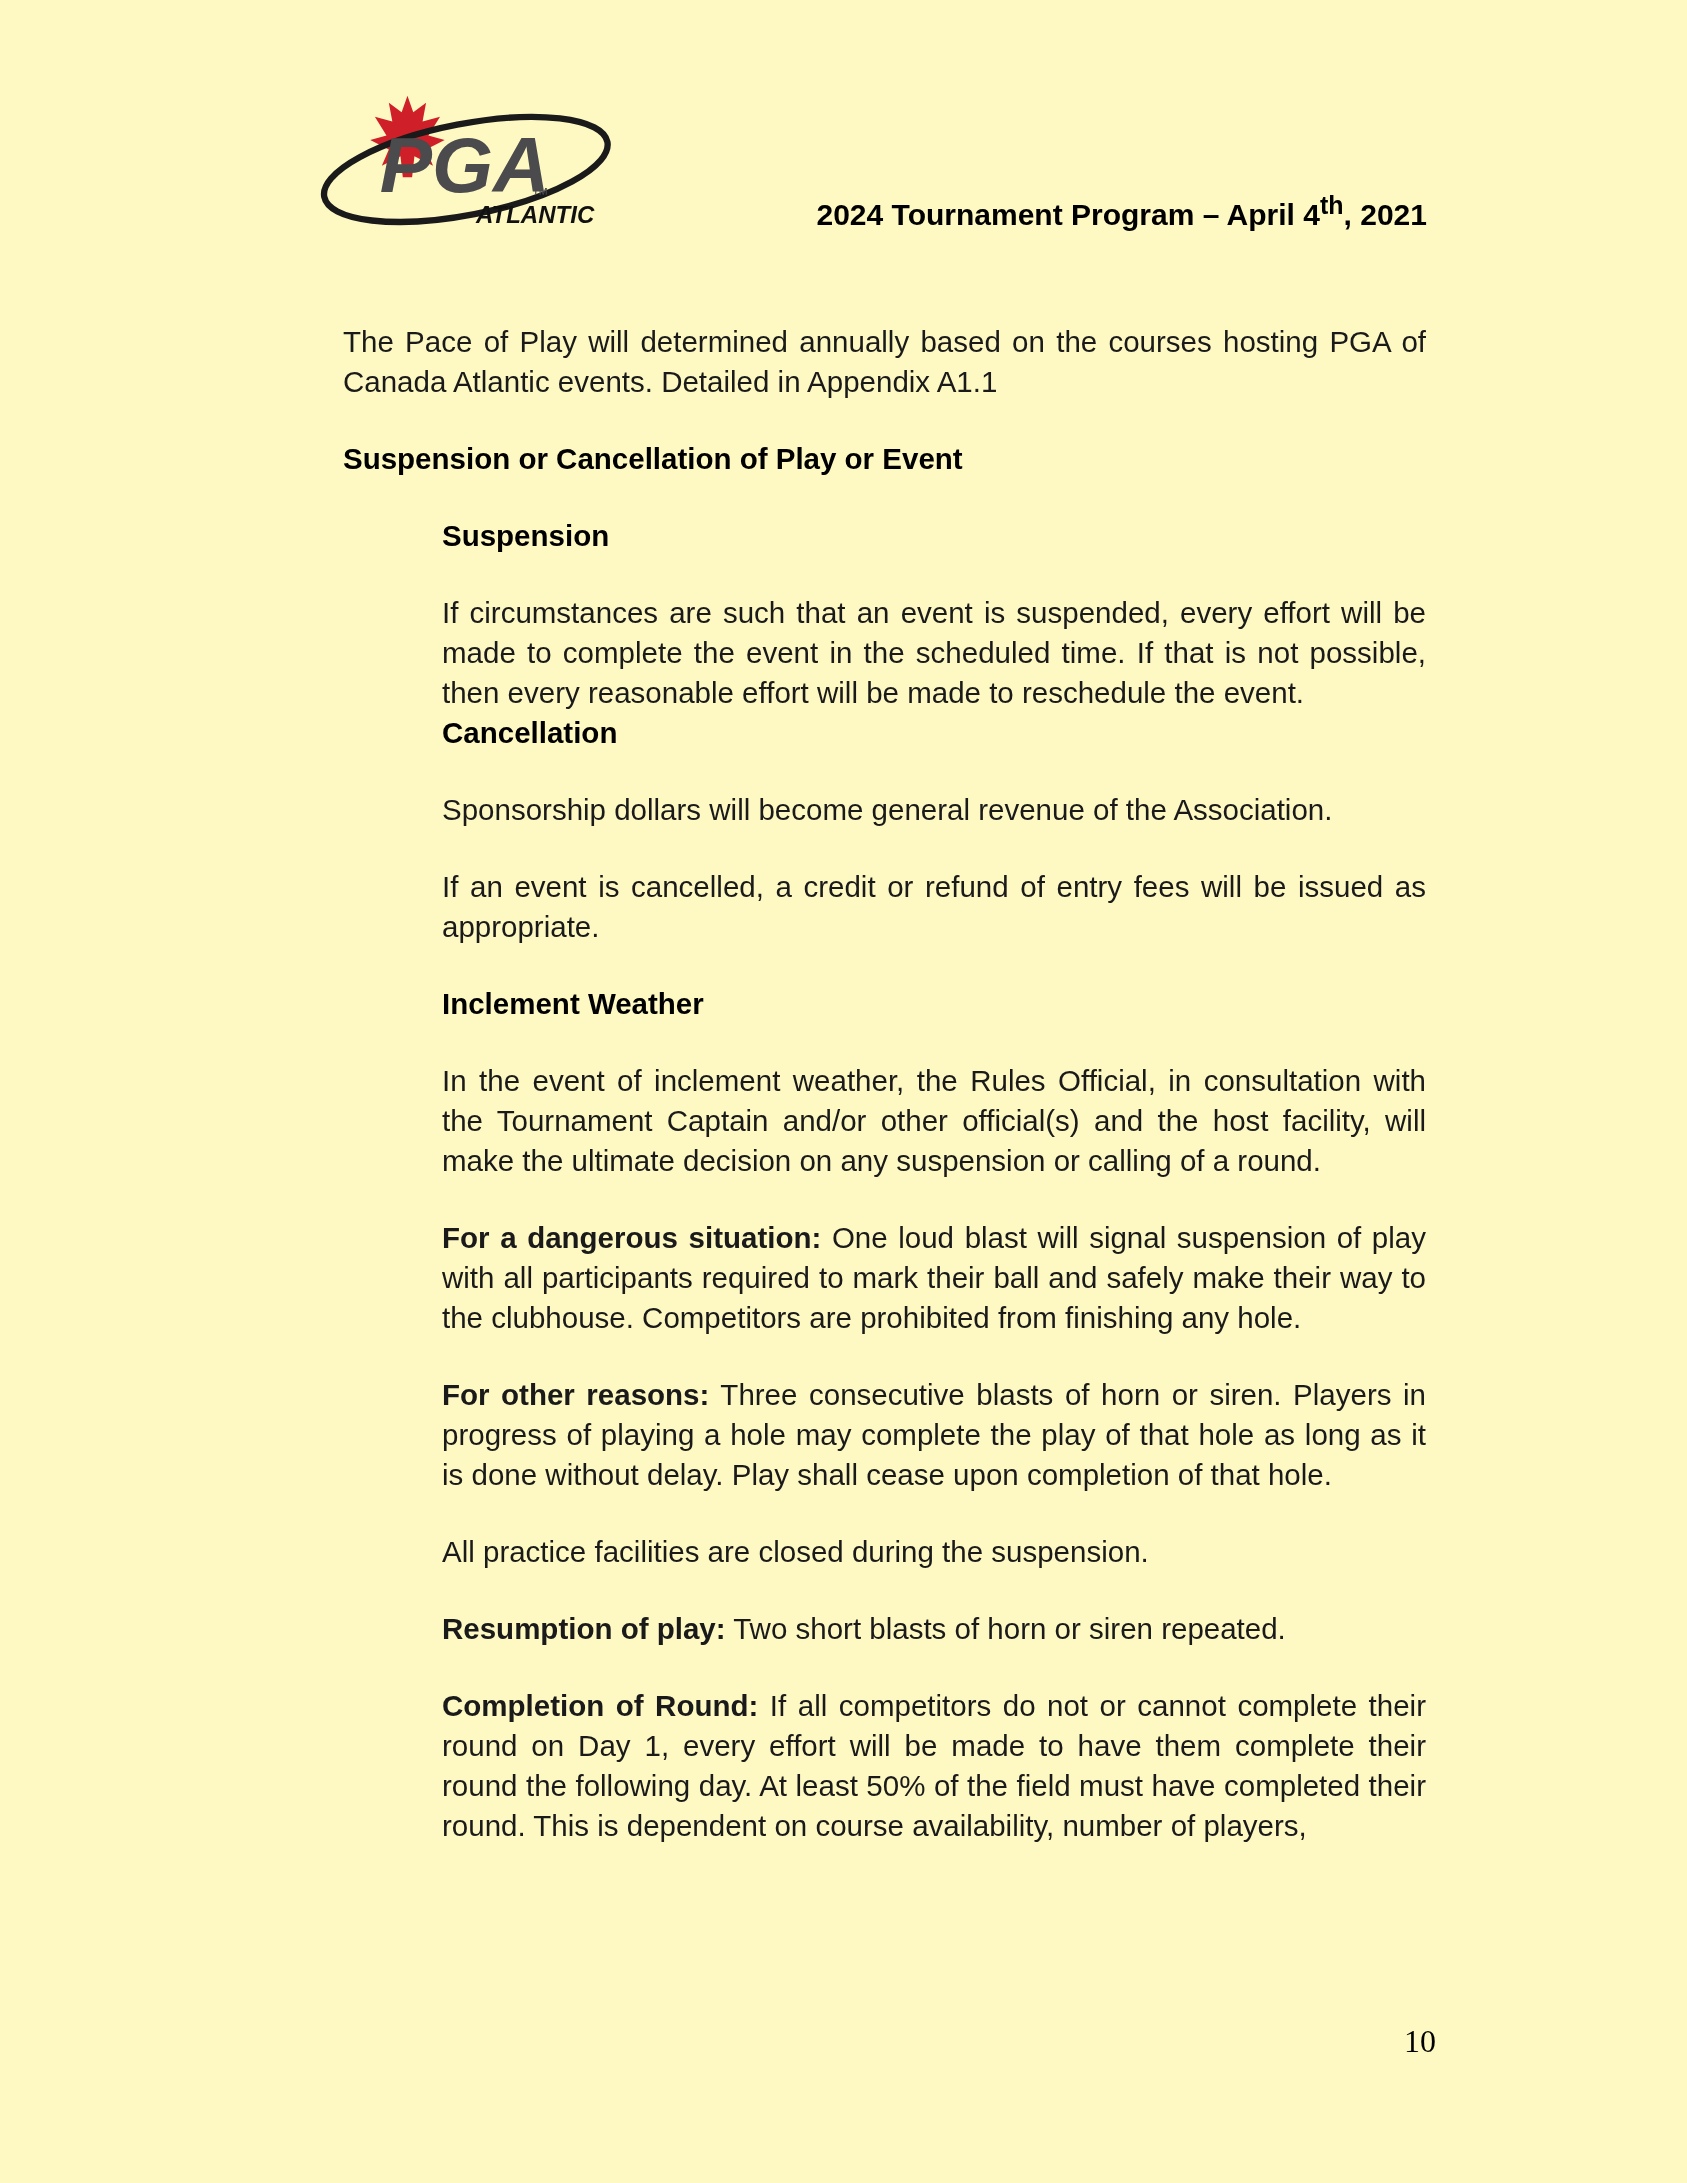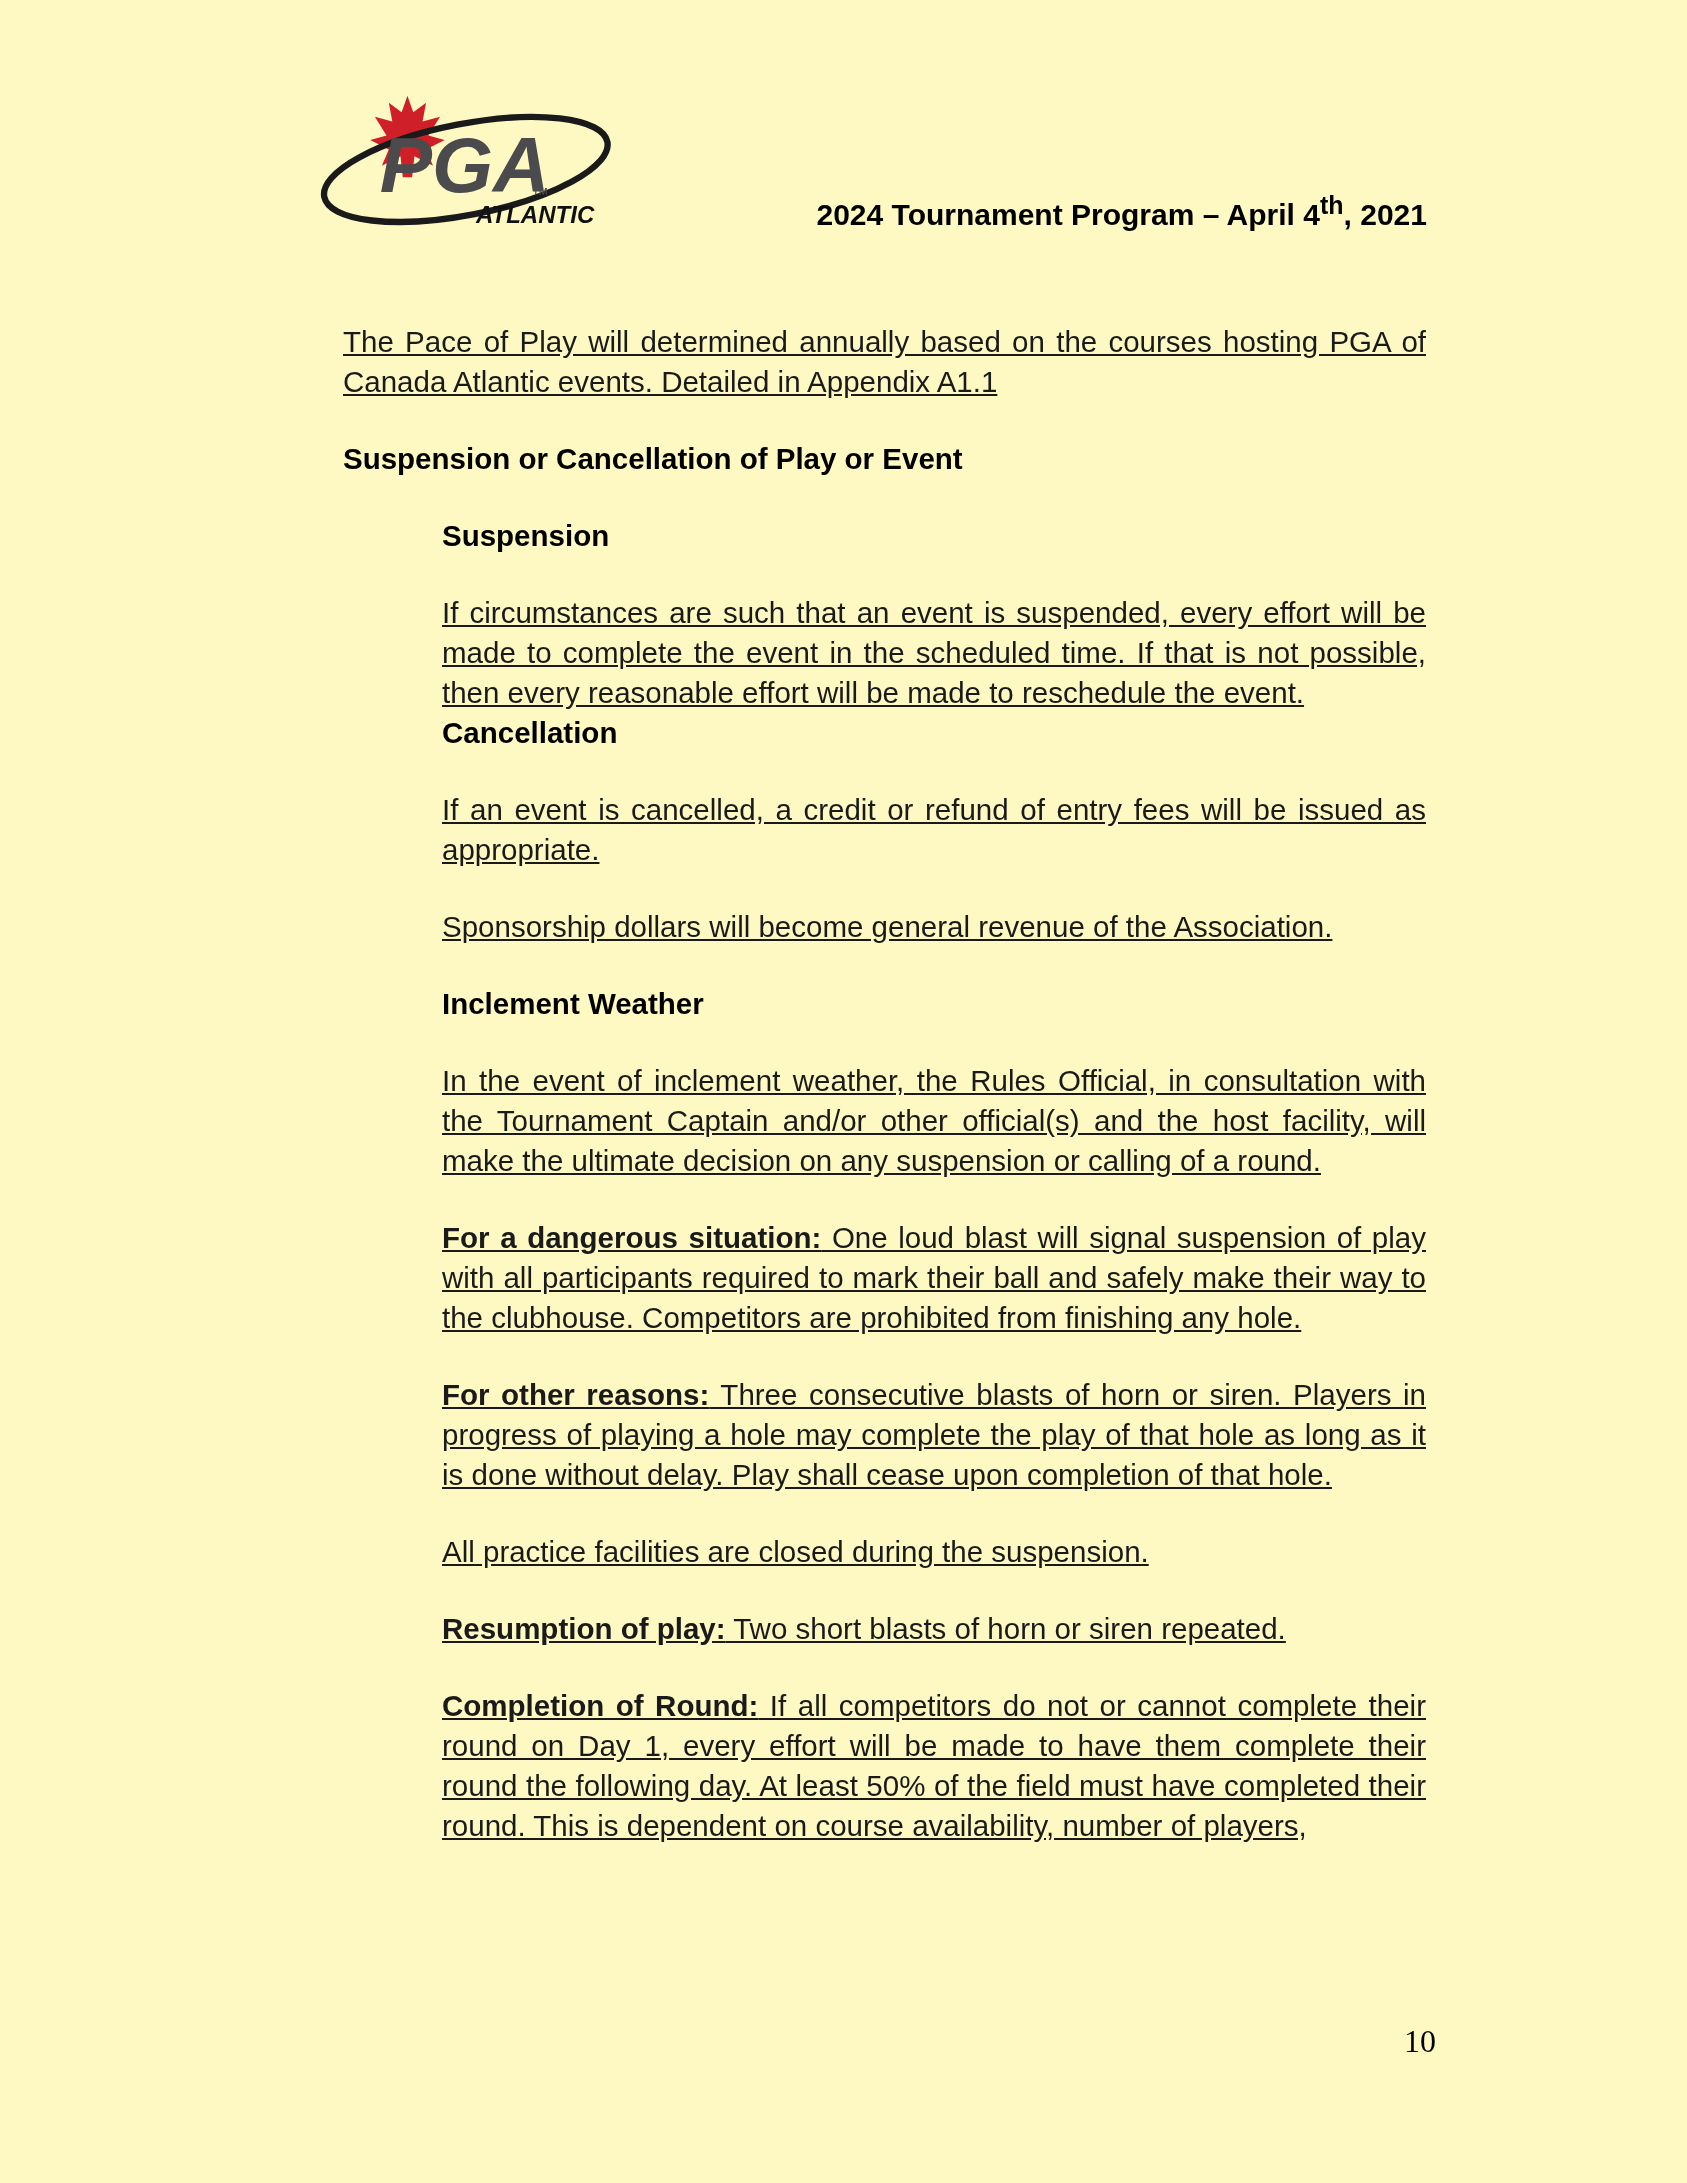--- a/index.html
+++ b/index.html
@@ -43,21 +43,20 @@
     position: absolute;
     top: 322px;
     left: 343px;
     width: 1083px;
     font-size: 29.5px;
     line-height: 40px;
   }
   .content p {
     margin: 0 0 37px 0;
     text-align: justify;
-    text-decoration: underline;
   }
   .content p.tight {
     margin-bottom: 0;
   }
   .h-main, .h-sub {
     font-weight: bold;
     color: #000000;
     font-size: 29.5px;
     line-height: 40px;
     margin: 0 0 37px 0;
@@ -112,23 +111,23 @@
     <div class="h-main">Suspension or Cancellation of Play or Event</div>
 
     <div class="indent">
 
       <div class="h-sub">Suspension</div>
 
       <p class="tight">If circumstances are such that an event is suspended, every effort will be made to complete the event in the scheduled time. If that is not possible, then every reasonable effort will be made to reschedule the event.</p>
 
       <div class="h-sub">Cancellation</div>
 
+      <p>Sponsorship dollars will become general revenue of the Association.</p>
+
       <p>If an event is cancelled, a credit or refund of entry fees will be issued as appropriate.</p>
-
-      <p>Sponsorship dollars will become general revenue of the Association.</p>
 
       <div class="h-sub">Inclement Weather</div>
 
       <p>In the event of inclement weather, the Rules Official, in consultation with the Tournament Captain and/or other official(s) and the host facility, will make the ultimate decision on any suspension or calling of a round.</p>
 
       <p><strong>For a dangerous situation:</strong><span> One loud blast will signal suspension of play with all participants required to mark their ball and safely make their way to the clubhouse. Competitors are prohibited from finishing any hole.</span></p>
 
       <p><strong>For other reasons:</strong><span> Three consecutive blasts of horn or siren.  Players in progress of playing a hole may complete the play of that hole as long as it is done without delay.  Play shall cease upon completion of that hole.</span></p>
 
       <p>All practice facilities are closed during the suspension.</p>

